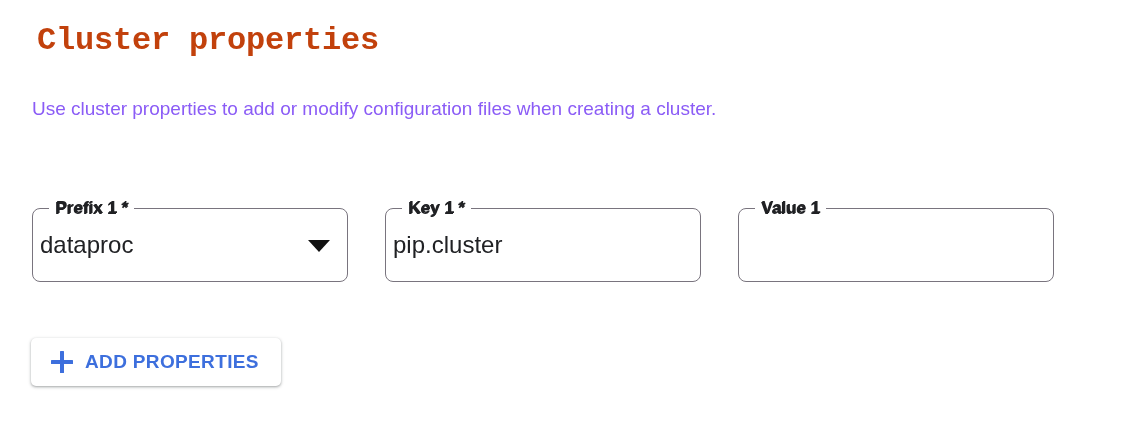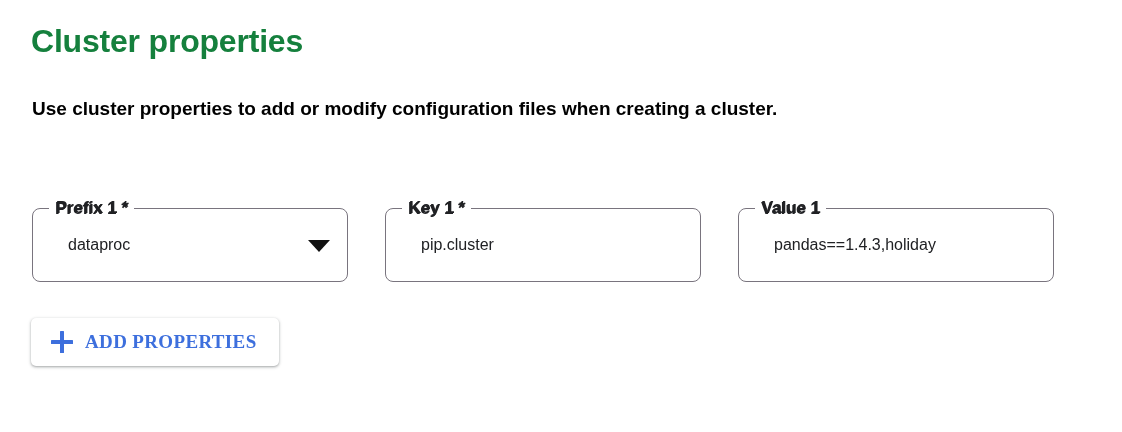--- a/index.html
+++ b/index.html
@@ -20,38 +20,39 @@
     position: absolute;
     left: 0; top: 0;
     width: 1122px;
     height: 432px;
     background: #ffffff;
   }
 
   
   .page-title {
     position: absolute;
-    left: 31px;
+    left: 37px;
     top: 20px;
     font-size: 32px;
     line-height: 42px;
     font-weight: 700;
-    color: #15803d;
+    color: #c2410c;
     letter-spacing: -0.2px;
     white-space: nowrap;
+    font-family: Liberation Mono, monospace;
   }
 
   .page-subtitle {
     position: absolute;
     left: 32px;
     top: 96px;
     font-size: 19px;
     line-height: 26px;
-    font-weight: 700;
-    color: #000000;
+    font-weight: 400;
+    color: #8b5cf6;
     white-space: nowrap;
   }
 
   
   .fields-row {
     position: absolute;
     left: 0;
     top: 195px;
     width: 1122px;
     height: 100px;
@@ -102,27 +103,27 @@
     line-height: 20px;
     font-weight: 700;
     color: #202124;
     white-space: nowrap;
     background: transparent;
     padding: 0 2px;
   }
 
   .field-value {
     position: absolute;
-    left: 36px;
+    left: 8px;
     right: 16px;
     top: 20px;
     height: 34px;
     display: flex;
     align-items: center;
-    font-size: 16px;
+    font-size: 24px;
     line-height: 34px;
     font-weight: 400;
     color: #202124;
     white-space: nowrap;
     overflow: hidden;
     background: transparent;
     border: 0;
     padding: 0;
     outline: none;
     font-family: "Liberation Sans", sans-serif;
@@ -143,34 +144,34 @@
 
   
   #field-prefix { left: 32px;  width: 316px; }
   #field-key    { left: 385px; width: 316px; border-radius: 15px; }
   #field-value  { left: 738px; width: 316px; }
 
   
   .add-button {
     position: absolute;
     left: 31px;
-    top: 318px;
+    top: 338px;
     height: 48px;
     min-width: 0;
     display: flex;
     align-items: center;
     gap: 12px;
     padding: 0 22px 0 20px;
     background: #ffffff;
     border: none;
     border-radius: 5px;
     box-shadow: 0 1px 2px 0 rgba(60,64,67,0.30),
                 0 1px 3px 1px rgba(60,64,67,0.15);
     cursor: pointer;
-    font-family: Liberation Serif, serif;
+    font-family: Liberation Sans, sans-serif;
   }
   .add-button-icon {
     position: relative;
     width: 22px;
     height: 22px;
     flex: 0 0 auto;
   }
   .add-button-icon::before,
   .add-button-icon::after {
     content: "";
@@ -221,21 +222,20 @@
       </fieldset>
       <span class="field-label">Key 1 *</span>
       <span class="field-value">pip.cluster</span>
     </div>
 
     <div class="field" id="field-value">
       <fieldset class="field-outline">
         <legend class="field-legend"><span>Value 1</span></legend>
       </fieldset>
       <span class="field-label">Value 1</span>
-      <span class="field-value">pandas==1.4.3,holiday</span>
     </div>
 
   </div>
 
   <div class="add-button">
     <span class="add-button-icon"></span>
     <span class="add-button-label">ADD PROPERTIES</span>
   </div>
 
 </div>

